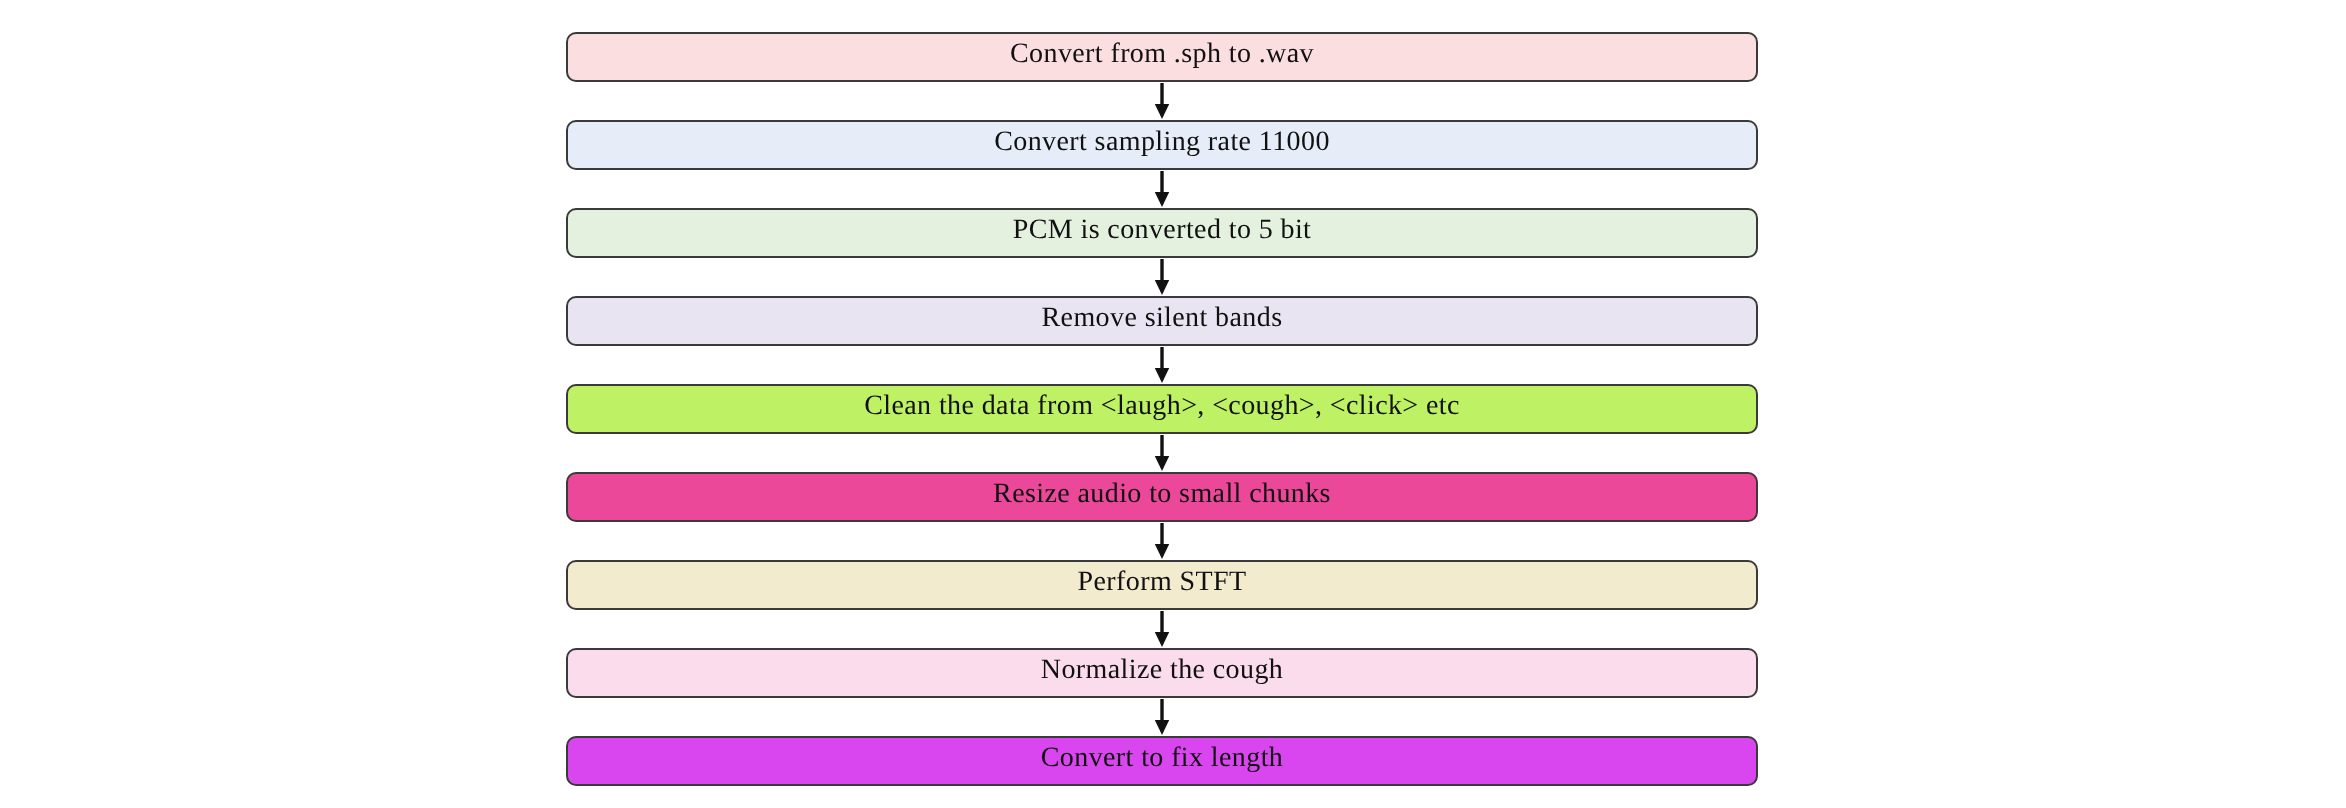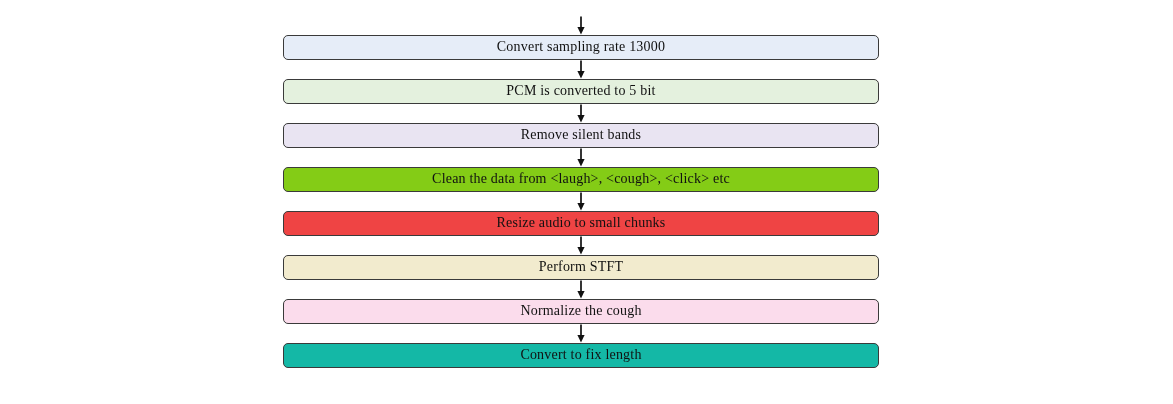--- a/index.html
+++ b/index.html
@@ -47,27 +47,30 @@
     height: 19px;
     display: block;
     flex: 0 0 auto;
   }
 </style>
 </head>
 <body>
 
 <div class="flowchart">
 
+  <div class="flow-step" style="background-color: rgb(251, 222, 224);">
+    <span class="flow-step-label">Convert from .sph to .wav</span>
+  </div>
   <svg class="flow-arrow" viewBox="0 0 16 19" xmlns="http://www.w3.org/2000/svg">
     <line x1="8" y1="0.5" x2="8" y2="11.5" stroke="#111111" stroke-width="1.7"></line>
     <path d="M8 18.5 L4.4 11 L11.6 11 Z" fill="#111111"></path>
   </svg>
 
   <div class="flow-step" style="background-color: rgb(230, 237, 248);">
-    <span class="flow-step-label">Convert sampling rate 13000</span>
+    <span class="flow-step-label">Convert sampling rate 11000</span>
   </div>
   <svg class="flow-arrow" viewBox="0 0 16 19" xmlns="http://www.w3.org/2000/svg">
     <line x1="8" y1="0.5" x2="8" y2="11.5" stroke="#111111" stroke-width="1.7"></line>
     <path d="M8 18.5 L4.4 11 L11.6 11 Z" fill="#111111"></path>
   </svg>
 
   <div class="flow-step" style="background-color: rgb(228, 241, 222);">
     <span class="flow-step-label">PCM is converted to 5 bit</span>
   </div>
   <svg class="flow-arrow" viewBox="0 0 16 19" xmlns="http://www.w3.org/2000/svg">
@@ -76,29 +79,29 @@
   </svg>
 
   <div class="flow-step" style="background-color: rgb(233, 228, 242); align-items: center;">
     <span class="flow-step-label">Remove silent bands</span>
   </div>
   <svg class="flow-arrow" viewBox="0 0 16 19" xmlns="http://www.w3.org/2000/svg">
     <line x1="8" y1="0.5" x2="8" y2="11.5" stroke="#111111" stroke-width="1.7"></line>
     <path d="M8 18.5 L4.4 11 L11.6 11 Z" fill="#111111"></path>
   </svg>
 
-  <div class="flow-step" style="background-color: #84cc16;">
+  <div class="flow-step" style="background-color: #bef264;">
     <span class="flow-step-label">Clean the data from &lt;laugh&gt;, &lt;cough&gt;, &lt;click&gt; etc</span>
   </div>
   <svg class="flow-arrow" viewBox="0 0 16 19" xmlns="http://www.w3.org/2000/svg">
     <line x1="8" y1="0.5" x2="8" y2="11.5" stroke="#111111" stroke-width="1.7"></line>
     <path d="M8 18.5 L4.4 11 L11.6 11 Z" fill="#111111"></path>
   </svg>
 
-  <div class="flow-step" style="background-color: #ef4444;">
+  <div class="flow-step" style="background-color: #ec4899;">
     <span class="flow-step-label">Resize audio to small chunks</span>
   </div>
   <svg class="flow-arrow" viewBox="0 0 16 19" xmlns="http://www.w3.org/2000/svg">
     <line x1="8" y1="0.5" x2="8" y2="11.5" stroke="#111111" stroke-width="1.7"></line>
     <path d="M8 18.5 L4.4 11 L11.6 11 Z" fill="#111111"></path>
   </svg>
 
   <div class="flow-step" style="background-color: rgb(242, 235, 206); justify-content: center;">
     <span class="flow-step-label">Perform STFT</span>
   </div>
@@ -108,17 +111,17 @@
   </svg>
 
   <div class="flow-step" style="background-color: rgb(251, 220, 236);">
     <span class="flow-step-label">Normalize the cough</span>
   </div>
   <svg class="flow-arrow" viewBox="0 0 16 19" xmlns="http://www.w3.org/2000/svg">
     <line x1="8" y1="0.5" x2="8" y2="11.5" stroke="#111111" stroke-width="1.7"></line>
     <path d="M8 18.5 L4.4 11 L11.6 11 Z" fill="#111111"></path>
   </svg>
 
-  <div class="flow-step" style="background-color: #14b8a6; text-align: center;">
+  <div class="flow-step" style="background-color: #d946ef; text-align: center;">
     <span class="flow-step-label">Convert to fix length</span>
   </div>
 
 </div>
 
 </body></html>

